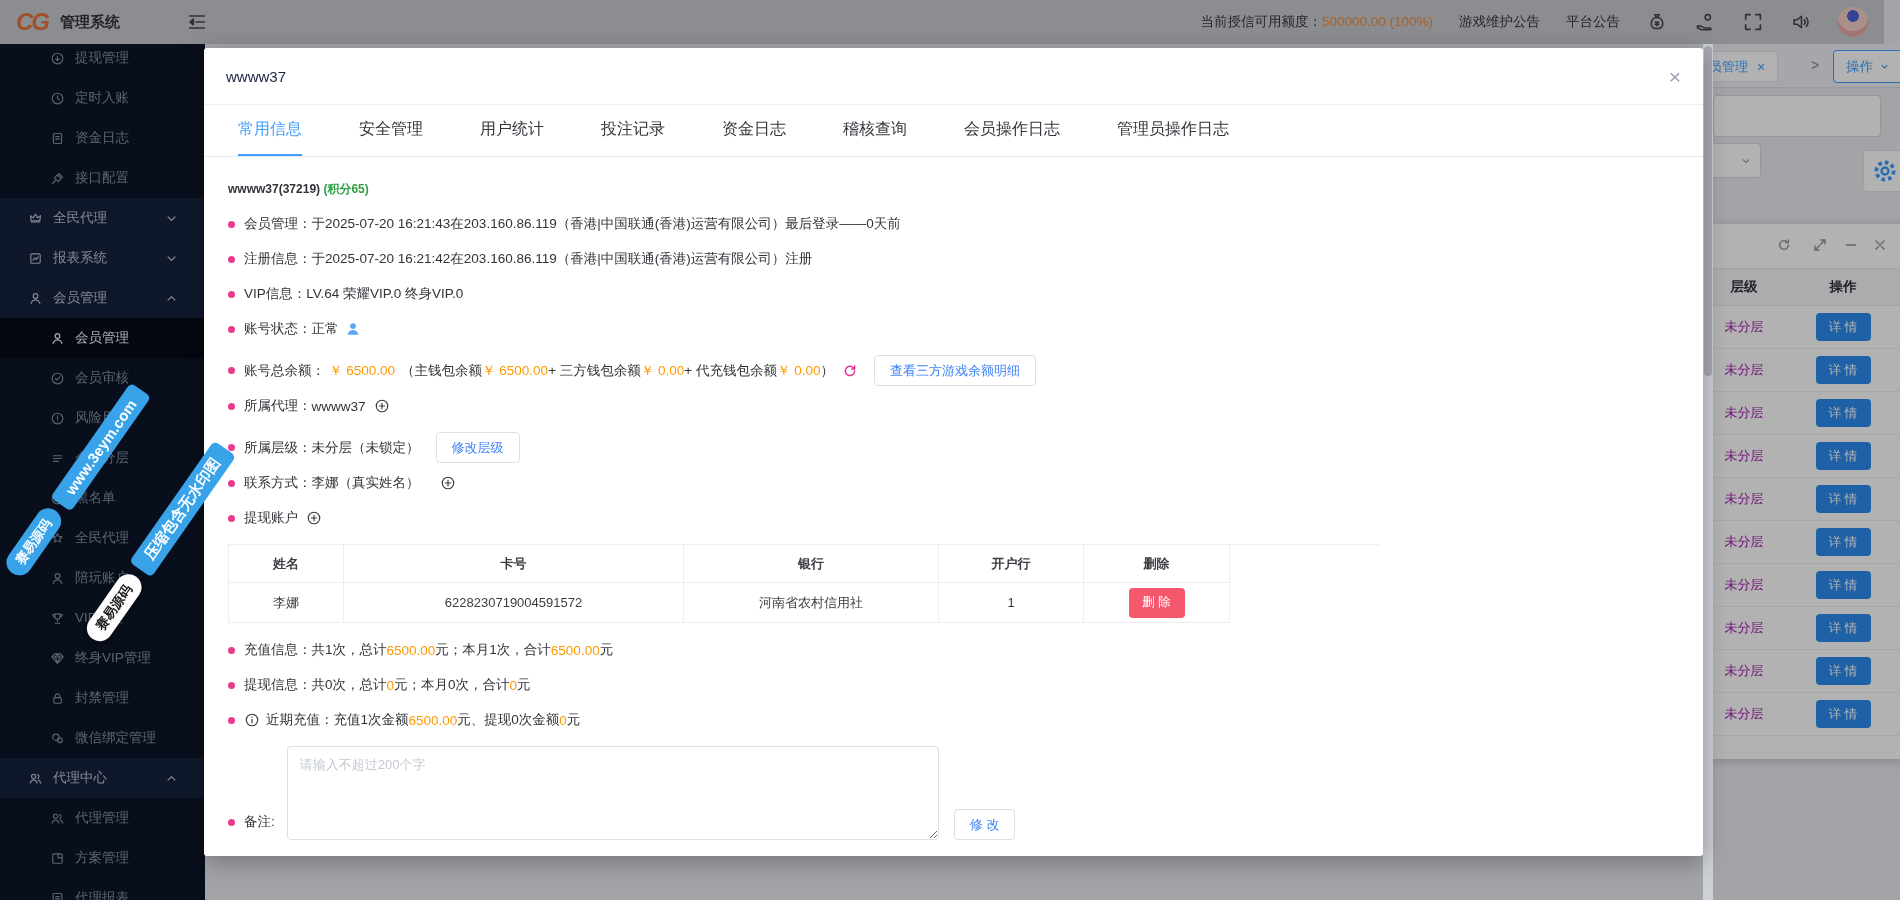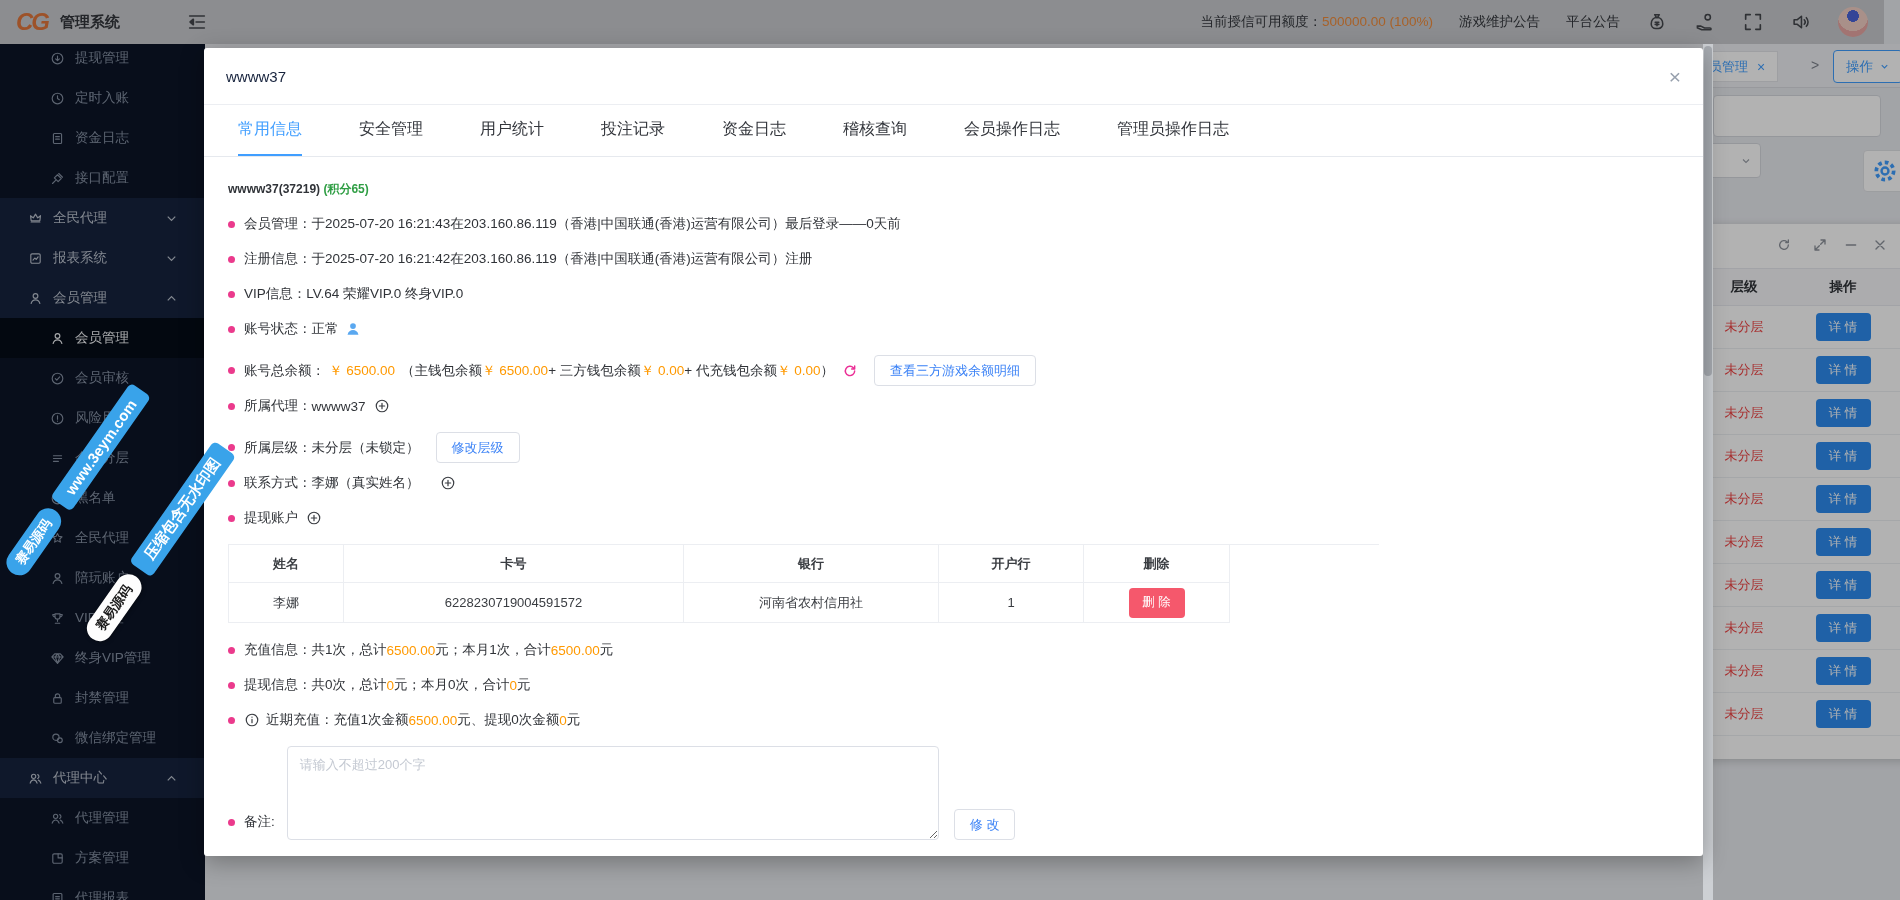--- a/index.html
+++ b/index.html
@@ -46,21 +46,21 @@
   .bg-gear { position: absolute; left: 1658px; top: 106px; width: 44px; height: 42px; background: #fff; border: 1px solid #e0e2e6;
              border-radius: 4px; display: flex; align-items: center; justify-content: center; cursor: pointer; }
   .bg-window { position: absolute; left: 1495px; top: 180px; width: 230px; height: 535px; background: #fff; border-radius: 4px;
                box-shadow: 0 2px 10px rgba(0,0,0,.18); }
   .win-ico { position: absolute; top: 13px; width: 16px; height: 16px; color: #8d929b; cursor: pointer; }
   .bg-thead { display: flex; height: 38px; margin: 44px 0 0 10px; background: #f6f7fa; border-top: 1px solid #e8eaef; border-bottom: 1px solid #e8eaef;
               align-items: center; font-size: 13.5px; font-weight: bold; color: #2e3136; }
   .bg-thead .c1, .bgrow .lvl { width: 68px; text-align: center; }
   .bg-thead .c2, .bgrow .op { width: 130px; text-align: center; }
   .bgrow { display: flex; height: 43px; align-items: center; border-bottom: 1px solid #edeff3; margin-left: 10px; }
-  .bgrow .lvl { color: #ef4444; font-size: 13px; }
+  .bgrow .lvl { color: #a21caf; font-size: 13px; }
   .bgrow .op { display: flex; justify-content: center; }
   .btn-detail { width: 55px; height: 28px; background: #2d8cf0; color: #fff; font-size: 12.5px; border-radius: 4px;
                 display: flex; align-items: center; justify-content: center; cursor: pointer; }
 
   
   .overlay { position: absolute; inset: 0; background: rgba(0,0,0,.3); z-index: 10; }
   .wrap-scroll { position: absolute; left: 1703px; top: 44px; width: 10px; bottom: 0; background: #cdd0d4; z-index: 11; }
   .wrap-thumb { position: absolute; left: 1px; top: 2px; width: 8px; height: 330px; background: #a6aab0; border-radius: 4px; cursor: pointer; }
 
   

